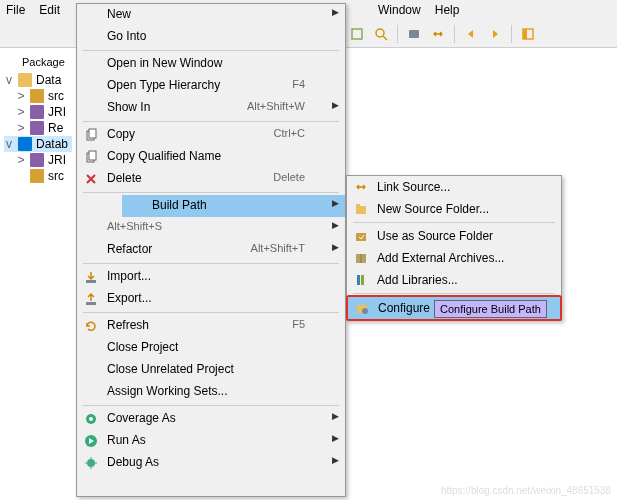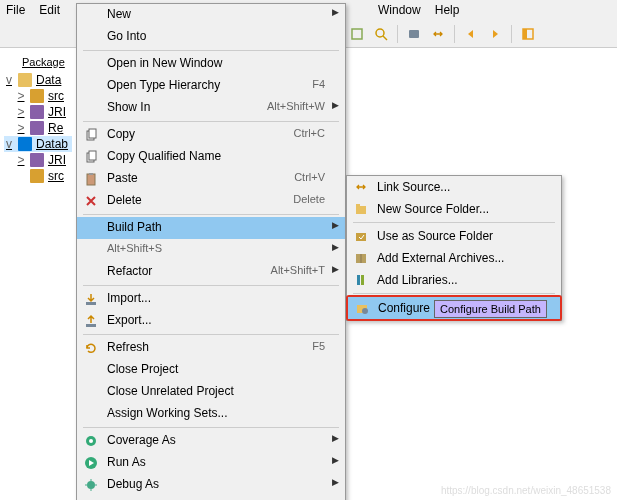--- a/index.html
+++ b/index.html
@@ -5,39 +5,39 @@
   * { box-sizing: border-box; margin: 0; padding: 0; font-family: "Segoe UI", Tahoma, sans-serif; font-size: 12px; }
   body { background: #fff; width: 617px; height: 500px; overflow: hidden; color: #000; position: relative; }
   
   .menubar { display: flex; gap: 14px; padding: 3px 6px; background: #f0f0f0; }
   .menubar span { cursor: default; }
   
   .toolbar { display: flex; align-items: center; gap: 2px; padding: 2px 4px; background: #f0f0f0; border-bottom: 1px solid #ccc; height: 28px; }
   .tb-btn { width: 22px; height: 22px; display: inline-flex; align-items: center; justify-content: center; }
   .tb-sep { width: 1px; height: 18px; background: #ccc; margin: 0 3px; }
   
-  .sidebar { position: absolute; left: 0; top: 50px; width: 76px; background: #fff; padding: 4px; text-decoration: underline; }
+  .sidebar { position: absolute; left: 0; top: 50px; width: 76px; background: #fff; padding: 4px; }
   .pkg-title { font-size: 11px; padding: 2px 0 4px 18px; position: relative; }
   .tree-item { display: flex; align-items: center; gap: 4px; padding: 1px 0; font-size: 11px; white-space: nowrap; }
   .tw { width: 10px; display: inline-block; text-align: center; color: #666; }
   .ico { width: 14px; height: 14px; display: inline-block; }
   .ico-folder { background: #e8c060; border-radius: 1px; }
   .ico-pkg { background: #d8a030; border-radius: 1px; }
   .ico-jre { background: #8860a8; border-radius: 1px; }
   .ico-sel { background: #0078d7; }
   .sel-item { background: #cce8ff; }
   
   .ctx-menu { position: absolute; left: 76px; top: 3px; width: 270px; background: #f0f0f0; border: 1px solid #999; box-shadow: 2px 2px 4px rgba(0,0,0,0.25); }
   .ctx-item { display: flex; align-items: flex-start; padding: 3px 20px 3px 4px; min-height: 21px; cursor: default; position: relative; }
   .ctx-item .mi-icon { width: 20px; height: 16px; display: inline-flex; align-items: center; justify-content: center; margin-right: 6px; }
   .ctx-item .mi-label { flex: 1; }
-  .ctx-item .mi-short { color: #666; font-size: 11px; margin-right: 0; }
+  .ctx-item .mi-short { color: #666; font-size: 11px; margin-right: 20px; }
   .ctx-item .mi-arrow { position: absolute; right: 6px; font-size: 9px; color: #333; }
   .ctx-sep { height: 1px; background: #ccc; margin: 2px 6px; }
-  .ctx-item.highlight { background: #90c8f0; }
+  .ctx-item.highlight { background: #90c8f0; margin-left: 45px; }
   
   .sub-menu { position: absolute; left: 346px; top: 175px; width: 216px; background: #f0f0f0; border: 1px solid #999; box-shadow: 2px 2px 4px rgba(0,0,0,0.25); }
   .sub-item { display: flex; align-items: center; padding: 3px 8px 3px 4px; min-height: 21px; cursor: default; }
   .sub-item .mi-icon { width: 20px; height: 16px; display: inline-flex; align-items: center; justify-content: center; margin-right: 6px; }
   .sub-sep { height: 1px; background: #ccc; margin: 2px 6px; }
   .sub-item.highlight { background: #90c8f0; }
   .red-box { border: 2px solid #e03020; border-radius: 3px; margin: -1px; }
   
   .tooltip { position: absolute; left: 434px; top: 300px; background: #c4b5fd; border: 1px solid #666; padding: 2px 5px; font-size: 11px; }
   
@@ -179,30 +179,20 @@
       <span class="mi-short">Ctrl+C</span>
     </div>
     <div class="ctx-item">
       <span class="mi-icon">
         <svg width="14" height="14">
           <rect x="3" y="3" width="7" height="9" fill="none" stroke="#666"></rect>
           <rect x="5" y="1" width="7" height="9" fill="#fff" stroke="#666"></rect>
         </svg>
       </span>
       <span class="mi-label">Copy Qualified Name</span>
-    </div>
-    <div class="ctx-item">
-      <span class="mi-icon">
-        <svg width="14" height="14">
-          <rect x="3" y="2" width="8" height="11" fill="#c97" stroke="#875"></rect>
-          <rect x="5" y="1" width="4" height="2" fill="#999"></rect>
-        </svg>
-      </span>
-      <span class="mi-label">Paste</span>
-      <span class="mi-short">Ctrl+V</span>
     </div>
     <div class="ctx-item">
       <span class="mi-icon">
         <svg width="14" height="14">
           <path d="M3 3 L11 11 M11 3 L3 11" stroke="#c33" stroke-width="2"></path>
         </svg>
       </span>
       <span class="mi-label">Delete</span>
       <span class="mi-short">Delete</span>
     </div>

